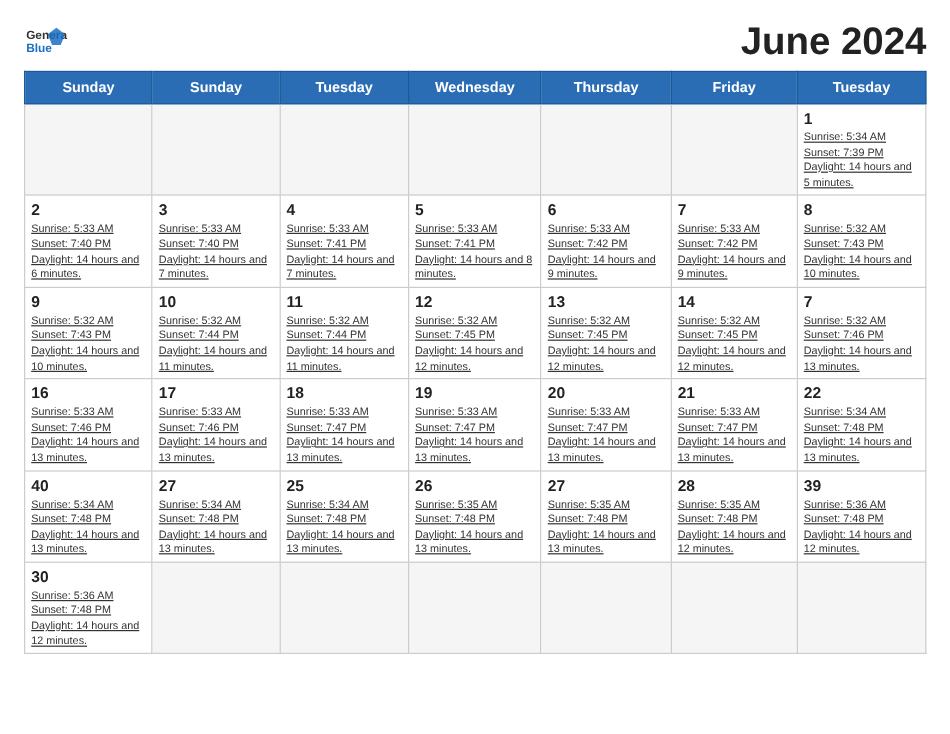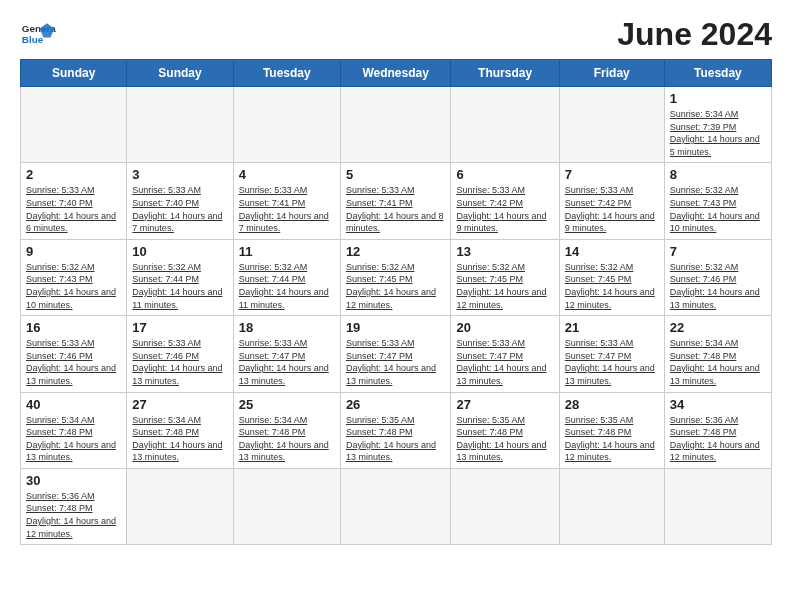--- a/index.html
+++ b/index.html
@@ -232,21 +232,21 @@
         </td>
         <td>
           <span class="day-number">27</span>
           <div class="day-info">Sunrise: 5:35 AM<br>Sunset: 7:48 PM<br>Daylight: 14 hours and 13 minutes.</div>
         </td>
         <td>
           <span class="day-number">28</span>
           <div class="day-info">Sunrise: 5:35 AM<br>Sunset: 7:48 PM<br>Daylight: 14 hours and 12 minutes.</div>
         </td>
         <td>
-          <span class="day-number">34</span>
+          <span class="day-number">39</span>
           <div class="day-info">Sunrise: 5:36 AM<br>Sunset: 7:48 PM<br>Daylight: 14 hours and 12 minutes.</div>
         </td>
       </tr>
       <tr class="week-row">
         <td>
           <span class="day-number">30</span>
           <div class="day-info">Sunrise: 5:36 AM<br>Sunset: 7:48 PM<br>Daylight: 14 hours and 12 minutes.</div>
         </td>
         <td class="empty"></td>
         <td class="empty"></td>

